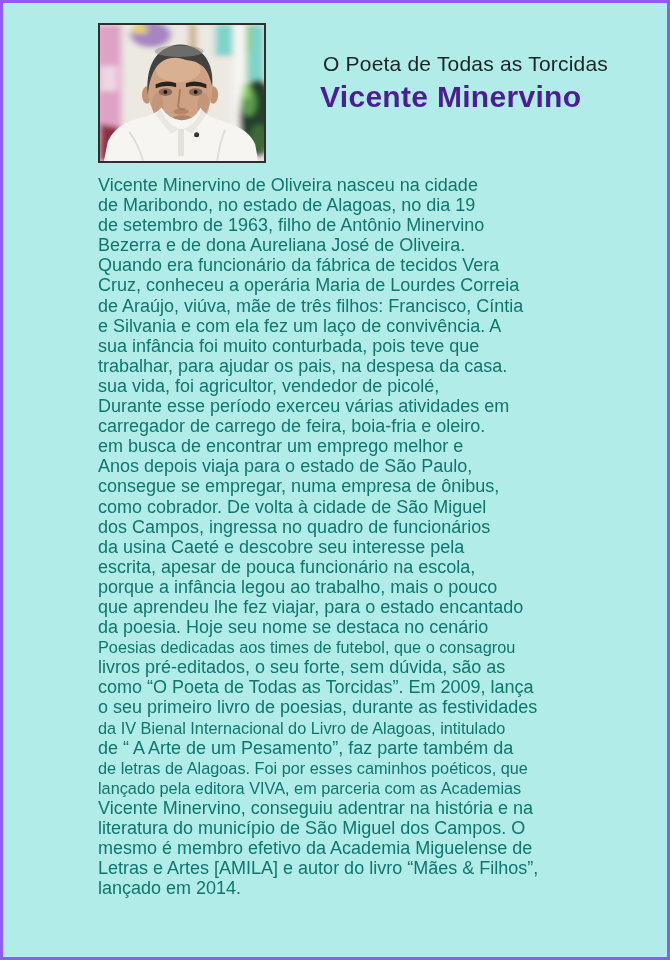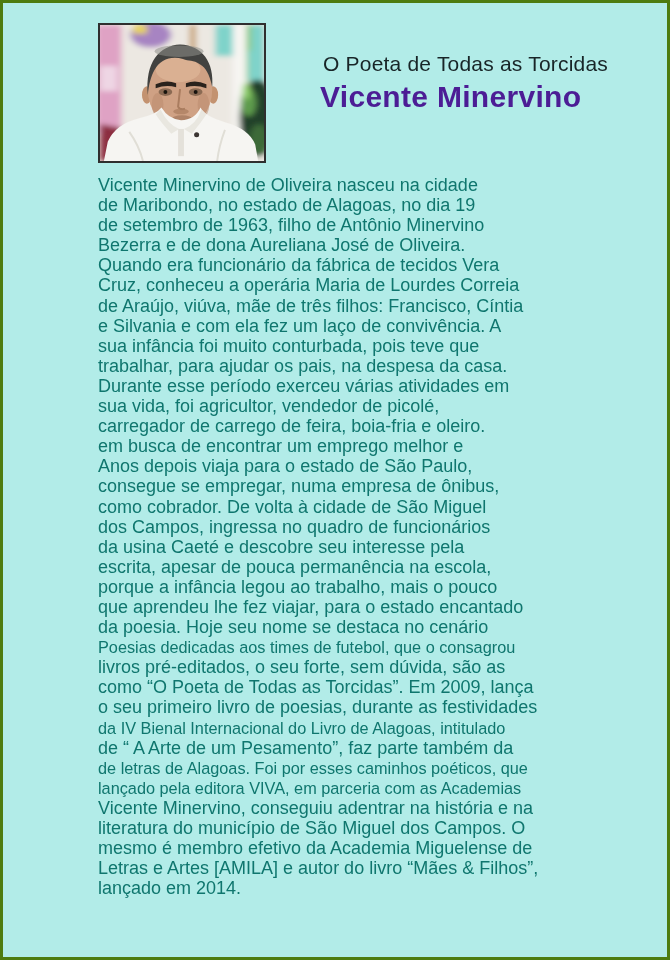--- a/index.html
+++ b/index.html
@@ -6,21 +6,21 @@
   body {
     width: 670px; height: 960px;
     font-family: "Liberation Sans", sans-serif;
     background: #9fd8d6;
   }
   .page {
     position: relative;
     width: 670px; height: 960px;
     box-sizing: border-box;
     background: #b2ece8;
-    border: 3px solid #4d7c0f;
+    border: 3px solid #8b5cf6;
     overflow: hidden;
   }
   .photo-frame {
     position: absolute;
     left: 95px; top: 20px;
     width: 168px; height: 140px;
     box-sizing: border-box;
     border: 2px solid #2f2f2f;
     background: #ece8e2;
     overflow: hidden;
@@ -137,30 +137,30 @@
       <div class="bio-line">Vicente Minervino de Oliveira nasceu na cidade</div>
       <div class="bio-line">de Maribondo, no estado de Alagoas, no dia 19</div>
       <div class="bio-line">de setembro de 1963, filho de Antônio Minervino</div>
       <div class="bio-line">Bezerra e de dona Aureliana José de Oliveira.</div>
       <div class="bio-line">Quando era funcionário da fábrica de tecidos Vera</div>
       <div class="bio-line">Cruz, conheceu a operária Maria de Lourdes Correia</div>
       <div class="bio-line">de Araújo, viúva, mãe de três filhos: Francisco, Cíntia</div>
       <div class="bio-line">e Silvania e com ela fez um laço de convivência. A</div>
       <div class="bio-line">sua infância foi muito conturbada, pois teve que</div>
       <div class="bio-line">trabalhar, para ajudar os pais, na despesa da casa.</div>
+      <div class="bio-line">sua vida, foi agricultor, vendedor de picolé,</div>
       <div class="bio-line">Durante esse período exerceu várias atividades em</div>
-      <div class="bio-line">sua vida, foi agricultor, vendedor de picolé,</div>
       <div class="bio-line">carregador de carrego de feira, boia-fria e oleiro.</div>
       <div class="bio-line">em busca de encontrar um emprego melhor e</div>
       <div class="bio-line">Anos depois viaja para o estado de São Paulo,</div>
       <div class="bio-line">consegue se empregar, numa empresa de ônibus,</div>
       <div class="bio-line">como cobrador. De volta à cidade de São Miguel</div>
       <div class="bio-line">dos Campos, ingressa no quadro de funcionários</div>
       <div class="bio-line">da usina Caeté e descobre seu interesse pela</div>
-      <div class="bio-line">escrita, apesar de pouca permanência na escola,</div>
+      <div class="bio-line">escrita, apesar de pouca funcionário na escola,</div>
       <div class="bio-line">porque a infância legou ao trabalho, mais o pouco</div>
       <div class="bio-line">que aprendeu lhe fez viajar, para o estado encantado</div>
       <div class="bio-line">da poesia. Hoje seu nome se destaca no cenário</div>
       <div class="bio-line small">Poesias dedicadas aos times de futebol, que o consagrou</div>
       <div class="bio-line">livros pré-editados, o seu forte, sem dúvida, são as</div>
       <div class="bio-line">como “O Poeta de Todas as Torcidas”. Em 2009, lança</div>
       <div class="bio-line">o seu primeiro livro de poesias, durante as festividades</div>
       <div class="bio-line small">da IV Bienal Internacional do Livro de Alagoas, intitulado</div>
       <div class="bio-line">de “ A Arte de um Pesamento”, faz parte também da</div>
       <div class="bio-line small">de letras de Alagoas. Foi por esses caminhos poéticos, que</div>

